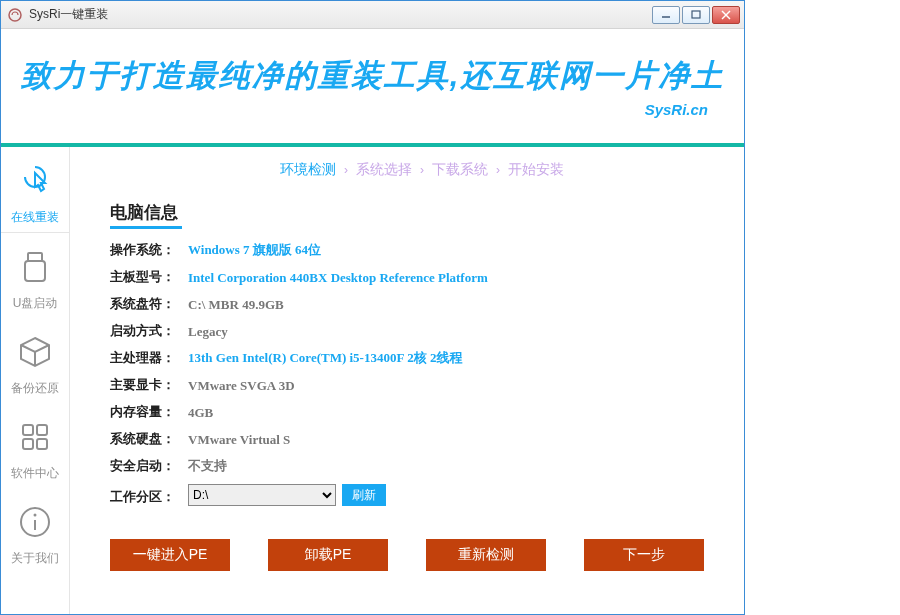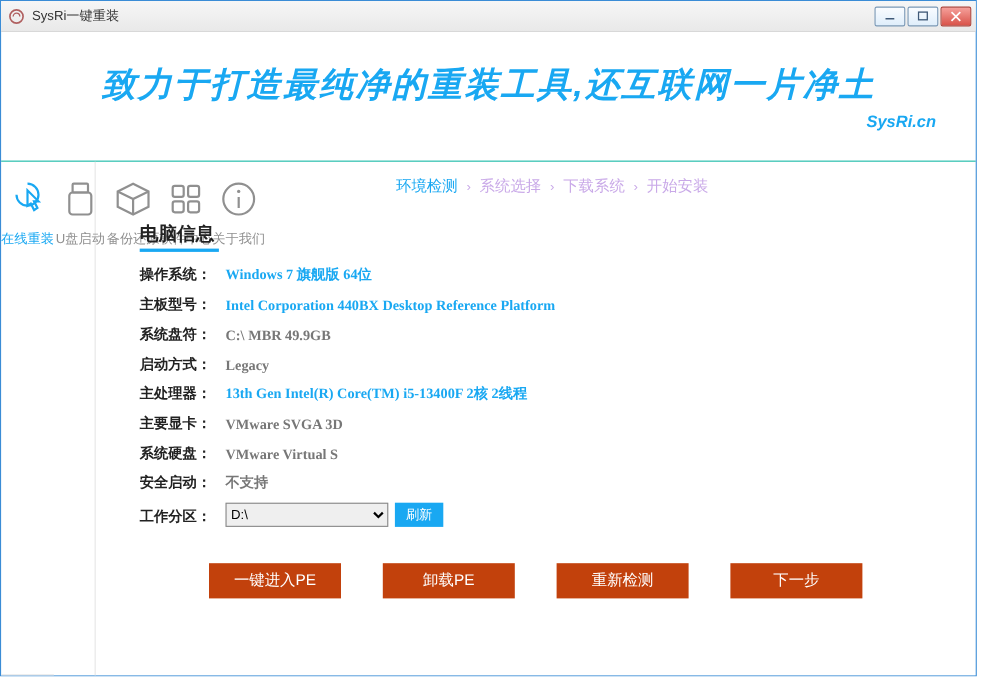--- a/index.html
+++ b/index.html
@@ -1,35 +1,35 @@
 <!DOCTYPE html>
 <html><head>
 <meta charset="utf-8">
 <style>
 * { margin: 0; padding: 0; box-sizing: border-box; }
 body { font-family: "Microsoft YaHei", Arial, sans-serif; background: #fff; width: 900px; height: 615px; overflow: hidden; }
 
-.window { width: 888px; height: 615px; border: 1px solid #3a8cd6; background: #fff; display: flex; flex-direction: column; }
+.window { width: 745px; height: 615px; border: 1px solid #3a8cd6; background: #fff; display: flex; flex-direction: column; }
 
 .titlebar { height: 28px; background: linear-gradient(#f6f6f6,#e9e9e9); border-bottom: 1px solid #d4d4d4; display: flex; align-items: center; padding: 0 4px; }
 .titlebar .app-icon { width: 16px; height: 16px; margin: 0 6px 0 2px; }
 .titlebar .title { font-size: 12px; color: #333; flex: 1; }
 .win-controls { display: flex; gap: 2px; }
 .win-btn { width: 28px; height: 18px; border: 1px solid #7a99b8; border-radius: 2px; display: flex; align-items: center; justify-content: center; font-size: 10px; background: linear-gradient(#fafcff,#dfeefb); cursor: pointer; }
 .win-btn.close { background: linear-gradient(#f5a09a,#d9534a); border-color: #b04138; color: #fff; }
 
 .body { flex: 1; display: flex; flex-direction: column; }
 
-.banner { height: 118px; display: flex; flex-direction: column; align-items: center; justify-content: center; border-bottom: 1px solid #14b8a6; }
+.banner { height: 118px; display: flex; flex-direction: column; align-items: center; justify-content: center; border-bottom: 4px solid #14b8a6; }
 .banner .slogan { font-size: 31px; font-weight: bold; font-style: italic; color: #19a8f2; letter-spacing: 2px; }
 .banner .site { align-self: flex-end; margin-right: 36px; margin-top: 4px; font-size: 15px; font-weight: bold; font-style: italic; color: #19a8f2; }
 
 .main { flex: 1; display: flex; }
 
-.sidebar { width: 86px; border-right: 1px solid #e5e5e5; display: flex; flex-direction: row; }
+.sidebar { width: 86px; border-right: 1px solid #e5e5e5; display: flex; flex-direction: column; }
 .side-item { display: flex; flex-direction: column; align-items: center; padding: 10px 0 6px; cursor: pointer; color: #909090; }
 .side-item.active { color: #19a8f2; border-bottom: 1px solid #e5e5e5; }
 .side-item .icon-wrap { width: 48px; height: 48px; display: flex; align-items: center; justify-content: center; margin-bottom: 4px; }
 .side-item .label { font-size: 12px; }
 .side-item svg { stroke: #909090; fill: none; stroke-width: 2; }
 .side-item.active svg { stroke: #19a8f2; }
 
 .content { flex: 1; padding: 14px 40px 14px 40px; display: flex; flex-direction: column; }
 
 .steps { display: flex; gap: 8px; align-items: center; justify-content: center; margin-bottom: 22px; margin-left: 30px; }
@@ -176,20 +176,24 @@
         </div>
         <div class="info-row">
           <span class="info-label">主处理器：</span>
           <span class="info-value link">13th Gen Intel(R) Core(TM) i5-13400F 2核 2线程</span>
         </div>
         <div class="info-row">
           <span class="info-label">主要显卡：</span>
           <span class="info-value">VMware SVGA 3D</span>
         </div>
         <div class="info-row">
+          <span class="info-label">内存容量：</span>
+          <span class="info-value">4GB</span>
+        </div>
+        <div class="info-row">
           <span class="info-label">系统硬盘：</span>
           <span class="info-value">VMware Virtual S</span>
         </div>
         <div class="info-row">
           <span class="info-label">安全启动：</span>
           <span class="info-value">不支持</span>
         </div>
         <div class="info-row select-row">
           <span class="info-label">工作分区：</span>
           <select>

